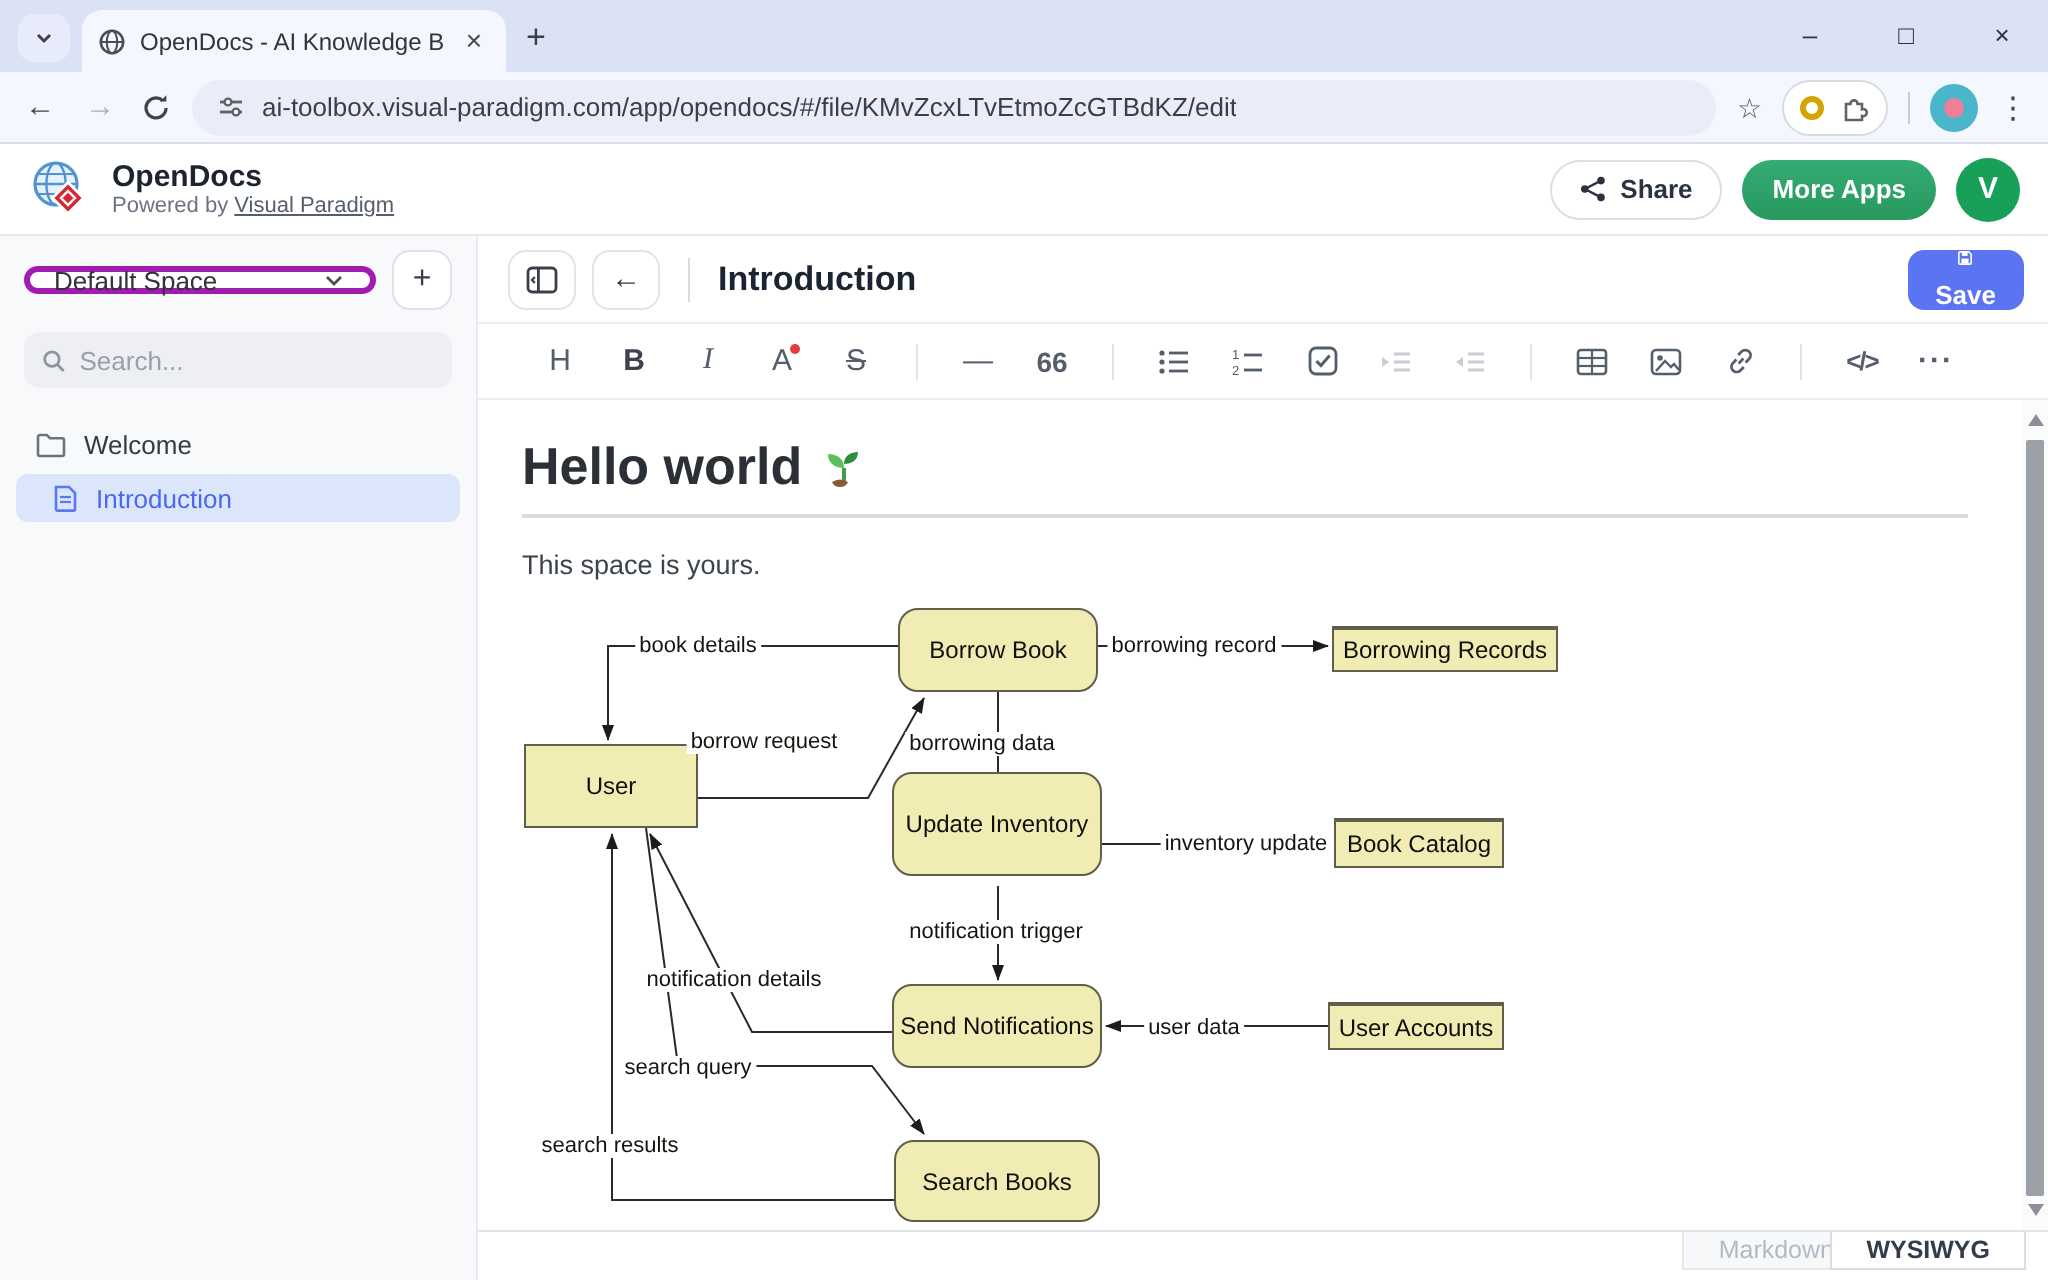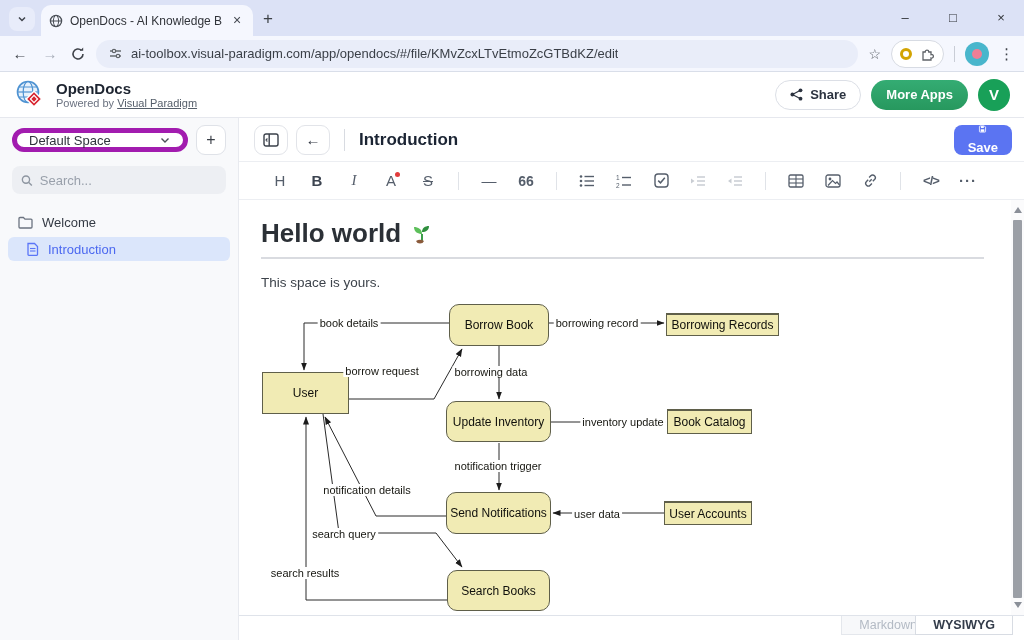--- a/index.html
+++ b/index.html
@@ -36,21 +36,21 @@
   .brand-sub a { color:#555e6a; text-decoration:underline; cursor:pointer; }
   .hdr-right { margin-left:auto; display:flex; align-items:center; gap:10px; }
   .btn-share { height:30px; border:1px solid #dcdfe6; background:#fff; border-radius:16px; display:flex; align-items:center; gap:7px; padding:0 14px; font-size:13px; font-weight:700; color:#2c3340; cursor:pointer; }
   .btn-moreapps { height:30px; border:none; background:linear-gradient(#34ac73,#27985e); border-radius:16px; padding:0 15px; font-size:13px; font-weight:700; color:#fff; cursor:pointer; }
   .avatar-v { width:32px; height:32px; border-radius:50%; background:#18a058; color:#fff; font-size:15px; font-weight:700; display:flex; align-items:center; justify-content:center; cursor:pointer; }
 
   
   .main { display:flex; height:522px; }
   .sidebar { width:240px; background:#f8f9fb; border-right:1px solid #e8eaef; padding-top:7px; }
   .space-row { display:flex; align-items:center; gap:8px; padding:0 12px; }
-  .space-dd { flex:1; height:24px; background:#fff; border:5px solid #a21caf; border-radius:16px; display:flex; align-items:center; padding:0 12px; font-size:13px; color:#2e333c; cursor:pointer; }
+  .space-dd { flex:1; height:14px; background:#fff; border:3px solid #a21caf; border-radius:16px; display:flex; align-items:center; padding:0 12px; font-size:13px; color:#2e333c; cursor:pointer; }
   .space-dd .lbl { flex:1; }
   .plus-btn { width:30px; height:30px; background:#fff; border:1px solid #dfe2e8; border-radius:9px; font-size:16px; color:#3a3f47; display:flex; align-items:center; justify-content:center; cursor:pointer; }
   .search-box { margin:11px 12px 0; height:28px; background:#edeff3; border-radius:8px; display:flex; align-items:center; padding:0 9px; gap:7px; }
   .search-box input { border:none; outline:none; background:transparent; font-size:13px; color:#333; width:100%; font-family:Liberation Sans, sans-serif; }
   .search-box input::placeholder { color:#99a0ab; }
   .tree { margin-top:16px;text-align:center; }
   .tree-row { height:24px; display:flex; align-items:center; gap:9px; padding-left:18px; font-size:13px; color:#343a44; cursor:pointer; }
   .tree-row.selected { margin:3px 8px 0; padding-left:18px; background:#dbe6fb; border-radius:6px; color:#4b68f0; }
 
   .editor { flex:1; display:flex; flex-direction:column; background:#fff; }
@@ -352,21 +352,21 @@
               <path d="M403 217 H292" marker-end="url(#arw)"></path>
               <path d="M185 220 H115 L64 121" marker-end="url(#arw)"></path>
               <path d="M62 118 L78 237 H175 L201 271" marker-end="url(#arw)"></path>
               <path d="M186 304 H45 V121" marker-end="url(#arw)"></path>
             </g>
           </svg>
 
           <div class="node process" style="left:188px;top:8px;width:100px;height:42px;">Borrow Book</div>
           <div class="node store" style="left:405px;top:17px;width:113px;height:23px;">Borrowing Records</div>
           <div class="node entity" style="left:1px;top:76px;width:87px;height:42px;">User</div>
-          <div class="node process" style="left:185px;top:105px;width:105px;height:41px;">Update Inventory</div>
+          <div class="node process" style="left:185px;top:90px;width:105px;height:52px;">Update Inventory</div>
           <div class="node store" style="left:406px;top:113px;width:85px;height:25px;">Book Catalog</div>
           <div class="node process" style="left:185px;top:196px;width:105px;height:42px;">Send Notifications</div>
           <div class="node store" style="left:403px;top:205px;width:88px;height:24px;">User Accounts</div>
           <div class="node process" style="left:186px;top:274px;width:103px;height:41px;">Search Books</div>
 
           <span class="el" style="left:88px;top:27px;">book details</span>
           <span class="el" style="left:336px;top:27px;">borrowing record</span>
           <span class="el" style="left:121px;top:75px;">borrow request</span>
           <span class="el" style="left:230px;top:76px;">borrowing data</span>
           <span class="el" style="left:362px;top:126px;text-align:right;">inventory update</span>

